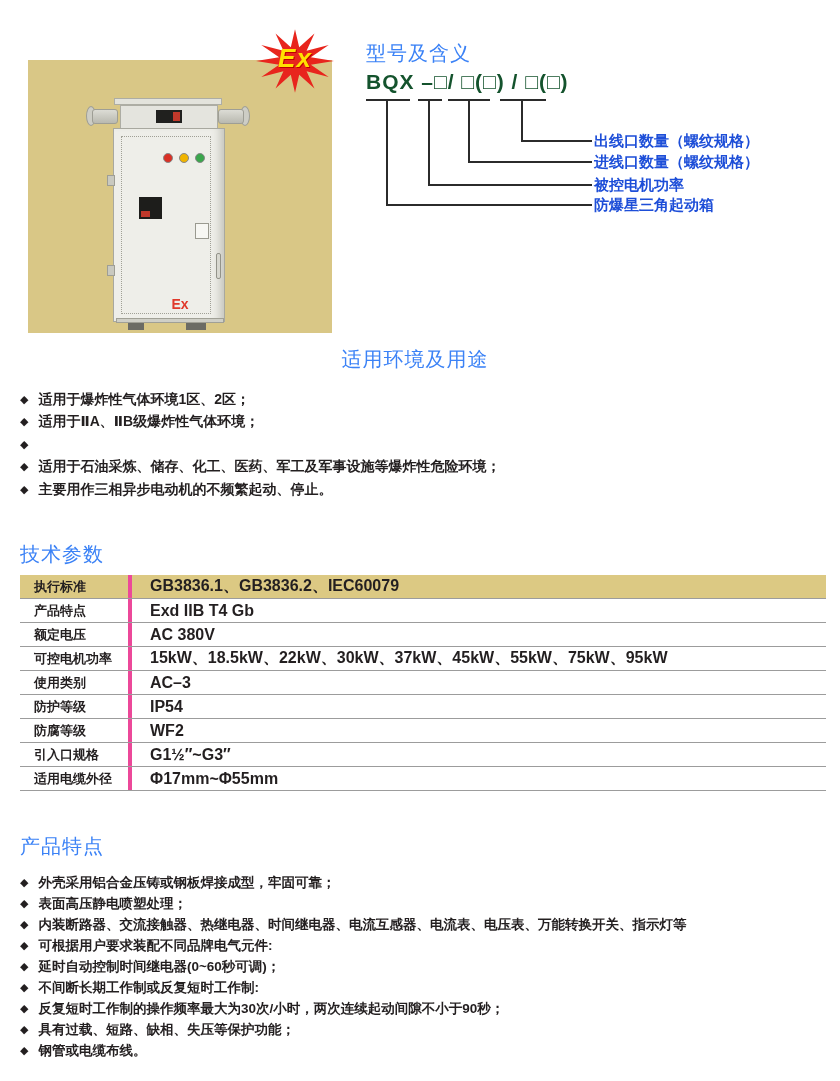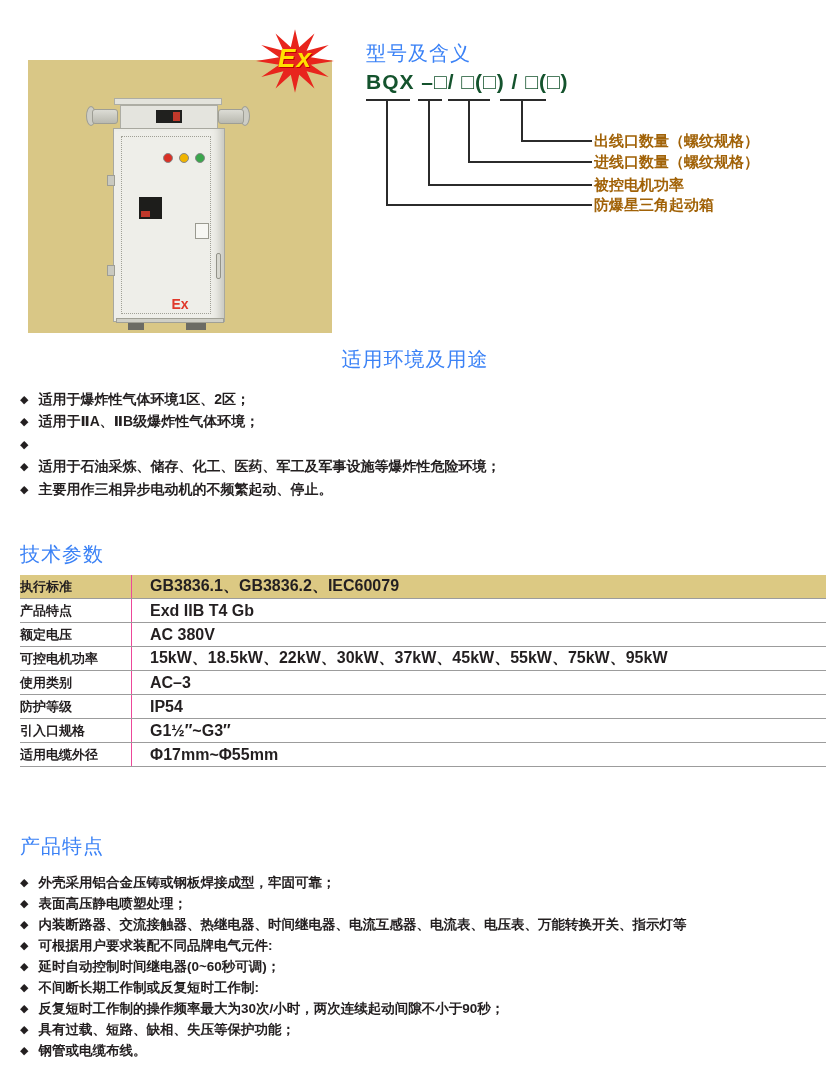--- a/index.html
+++ b/index.html
@@ -34,37 +34,37 @@
   .hinge     { position:absolute; left:79px;  width:8px; height:11px; background:#c9c9c0; border:1px solid #9e9e95; }
   .cab-ex    { position:absolute; left:122px; top:236px; width:60px; text-align:center; font-size:14px; font-weight:bold; color:#e0392b; }
   .flange    { position:absolute; left:88px;  top:258px; width:108px; height:5px; background:#cfcfc7; border:1px solid #a0a096; }
   .foot      { position:absolute; top:263px;  height:7px; background:#6b6b64; }
 
   
   .model { position:absolute; left:366px; top:40px; width:460px; height:225px; }
   .sec-title { font-size:20px; font-weight:normal; color:#3b82f6; letter-spacing:1px; }
   .model-code { position:absolute; left:0; top:30px; font-size:21px; font-weight:bold; color:#14532d; letter-spacing:1px; white-space:nowrap; }
   .ln { position:absolute; background:#2b2b2b; }
-  .diag-label { position:absolute; left:228px; font-size:15px; font-weight:bold; color:#a16207; white-space:nowrap; }
+  .diag-label { position:absolute; left:228px; font-size:15px; font-weight:bold; color:#1d4ed8; white-space:nowrap; }
 
   
   .usage    { position:absolute; left:20px; top:346px; width:790px;text-align:center; }
   .features { position:absolute; left:20px; top:833px; width:800px; }
   ul.plain { list-style:none; margin-top:15px; }
   ul.plain li { display:flex; align-items:flex-start; }
   .usage li    { font-size:14px;   font-weight:bold; line-height:22.4px; }
   .features li { font-size:13.5px; font-weight:600;  line-height:21px; }
   .bullet { font-size:11px; margin-right:10px; color:#231f20; flex:0 0 auto; }
 
   
   .specs { position:absolute; left:20px; top:541px; width:806px; }
   .spec-table { margin-top:7px; width:806px; }
   .spec-row { display:flex; height:24px; align-items:center; border-bottom:1px solid #9c9c9c; }
   .spec-row.header { background:#dcc983; border-bottom:1px solid #9c9c9c; }
-  .spec-label { flex:0 0 112px; font-size:13px; font-weight:bold; border-right:1px solid #ec4899; height:100%; display:flex; align-items:center; }
+  .spec-label { flex:0 0 112px; padding-left:14px; font-size:13px; font-weight:bold; border-right:4px solid #ec4899; height:100%; display:flex; align-items:center; }
   .spec-value { flex:1; padding-left:18px; font-size:16px; font-weight:700; }
 </style>
 </head>
 <body>
 
 <div class="page">
 
   <div class="hero">
     <div class="starburst">
       <svg width="82" height="68" viewBox="0 0 80 66">
@@ -171,20 +171,24 @@
       </div>
       <div class="spec-row">
         <div class="spec-label">使用类别</div>
         <div class="spec-value">AC–3</div>
       </div>
       <div class="spec-row">
         <div class="spec-label">防护等级</div>
         <div class="spec-value">IP54</div>
       </div>
       <div class="spec-row">
+        <div class="spec-label">防腐等级</div>
+        <div class="spec-value">WF2</div>
+      </div>
+      <div class="spec-row">
         <div class="spec-label">引入口规格</div>
         <div class="spec-value">G1½″~G3″</div>
       </div>
       <div class="spec-row">
         <div class="spec-label">适用电缆外径</div>
         <div class="spec-value">Φ17mm~Φ55mm</div>
       </div>
     </div>
   </div>
 

